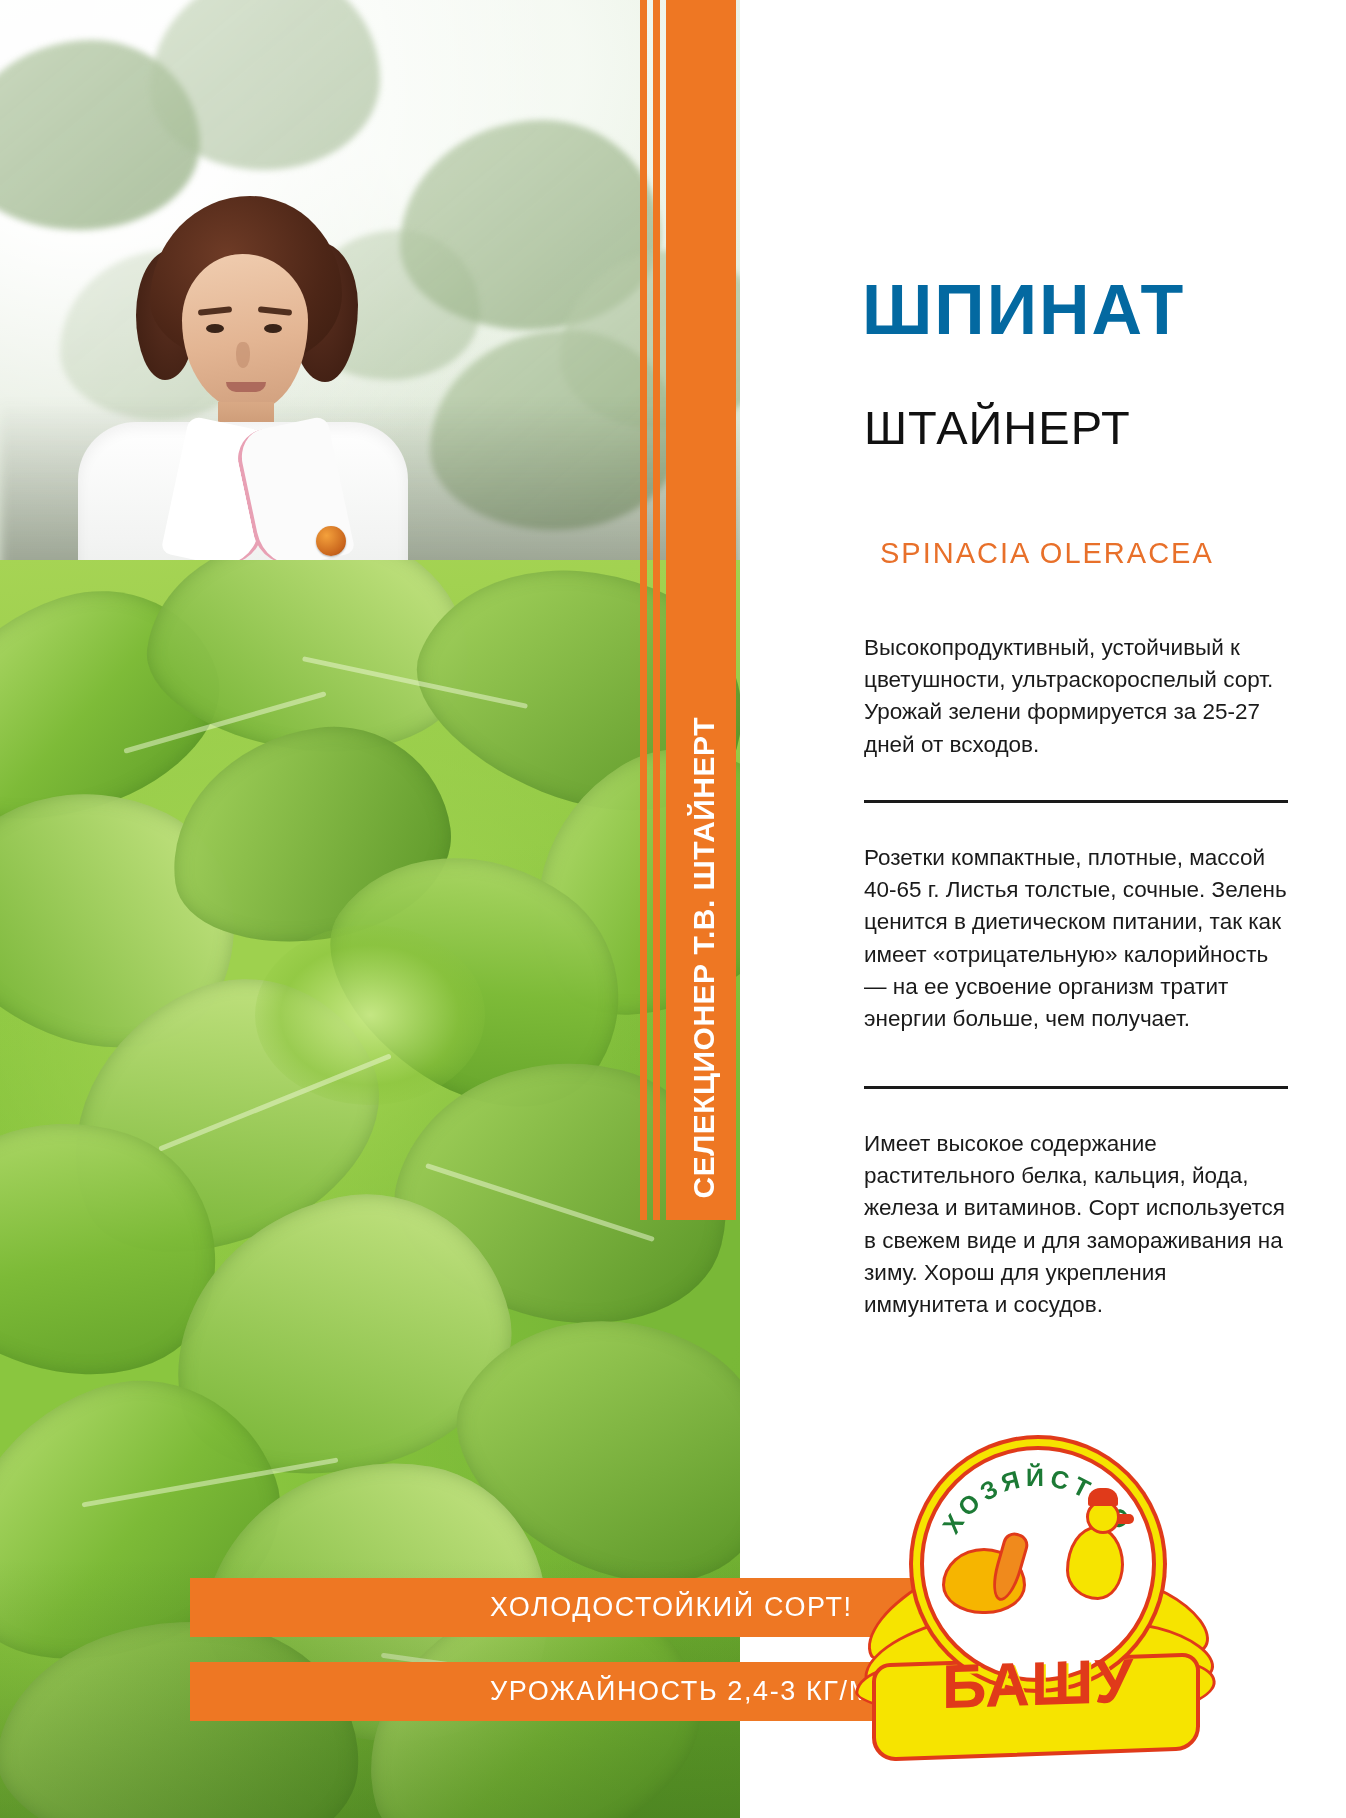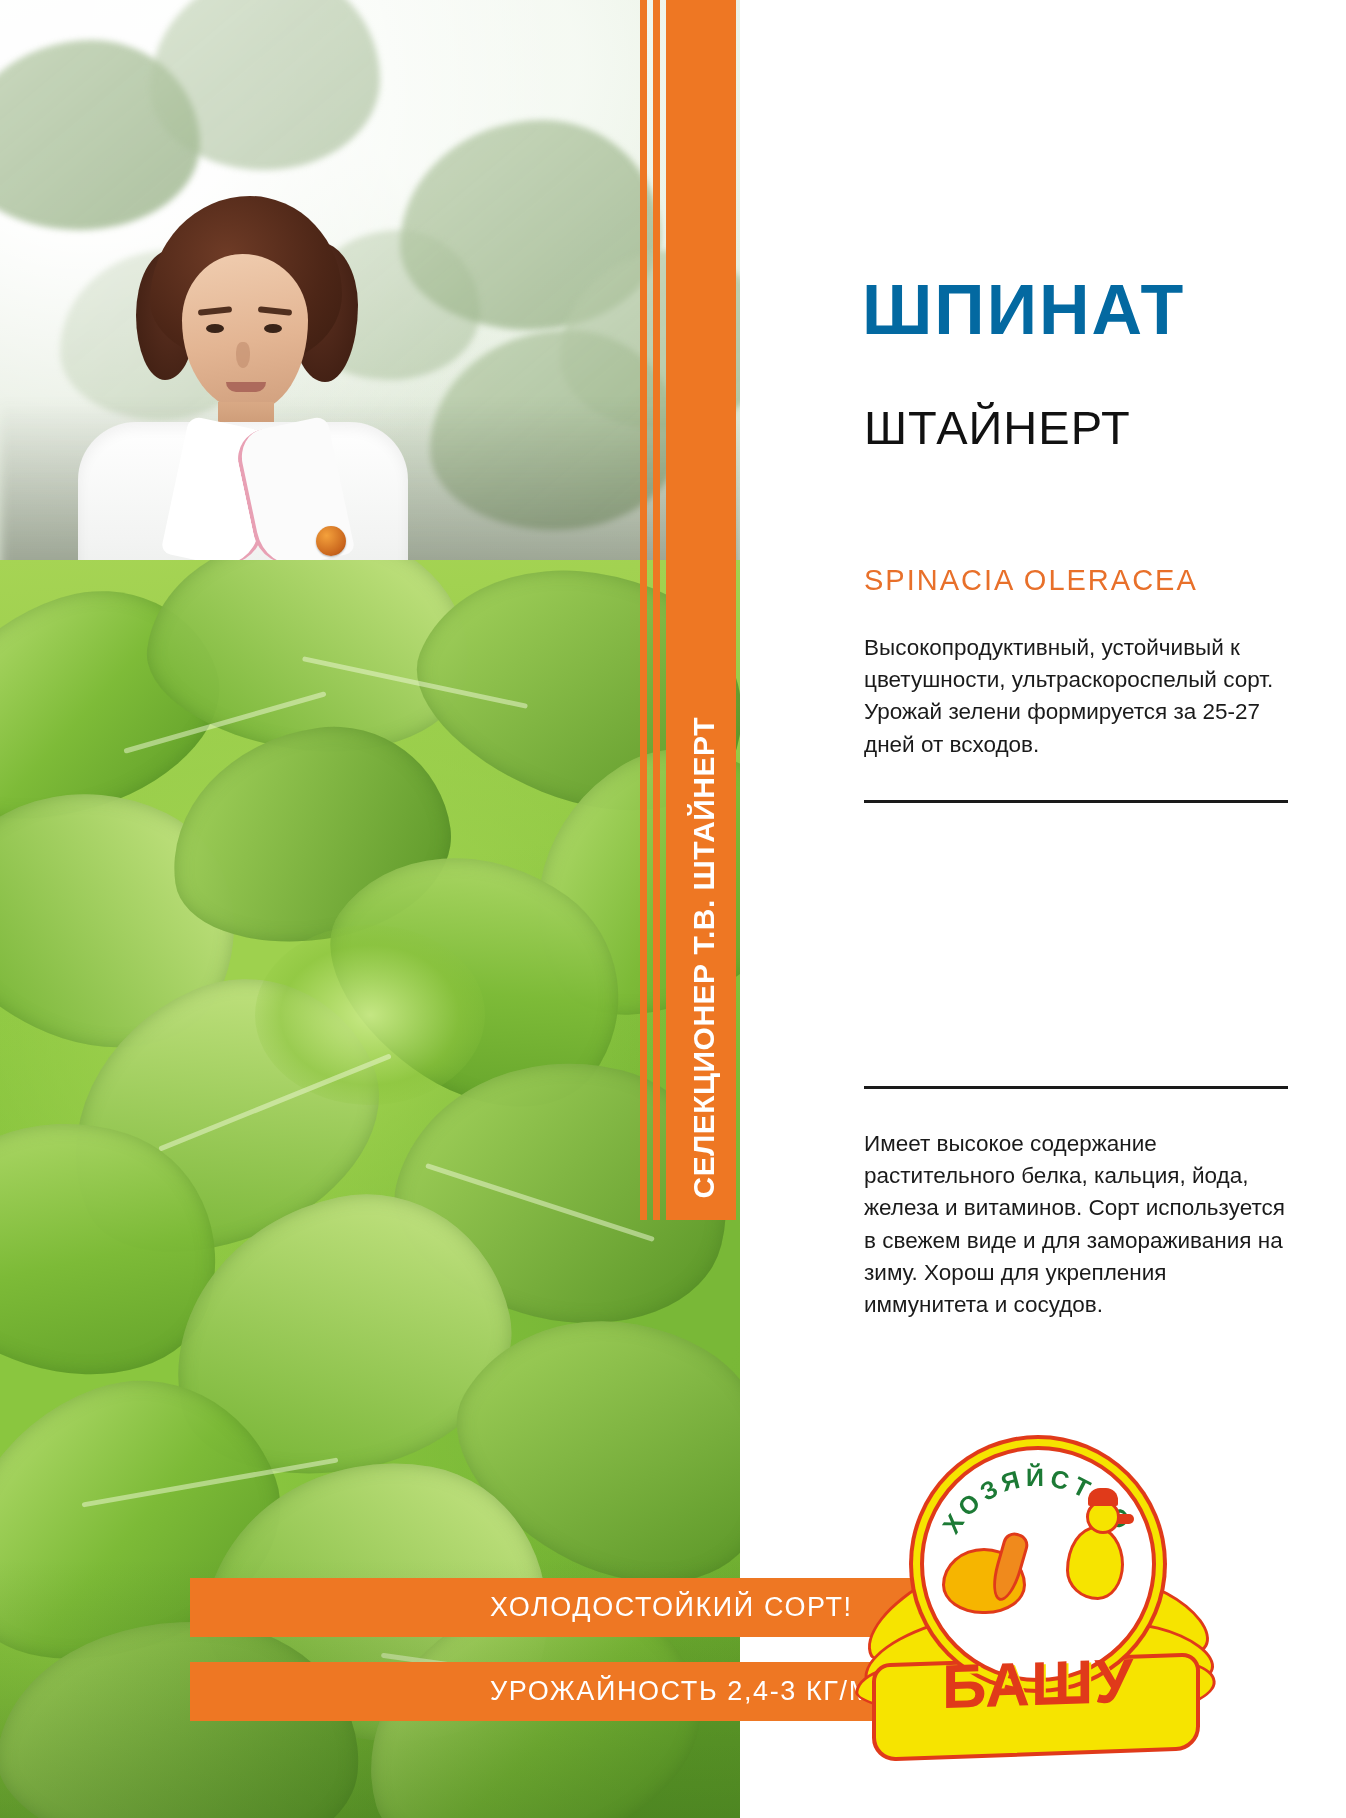--- a/index.html
+++ b/index.html
@@ -172,22 +172,22 @@
     position:absolute; left:0; top:275px;
     font-size:70px; font-weight:700; letter-spacing:2px; color:#0369a1;
     line-height:1;
   }
   .subtitle {
     position:absolute; left:2px; top:404px;
     font-size:47px; font-weight:500; letter-spacing:1px; color:#111111;
     line-height:1;
   }
   .latin {
-    position:absolute; left:2px; top:537px;
-    font-size:29px; letter-spacing:2px; color:#e8702a; font-weight:400;margin-top:27px;
+    position:absolute; left:18px; top:537px;
+    font-size:29px; letter-spacing:2px; color:#e8702a; font-weight:400;
   }
 
   .para {
     position:absolute; left:2px; width:424px;
     font-size:22.5px; line-height:1.43; color:#1a1a1a;
   }
   .p1 { top:632px; }
   .p2 { top:842px; }
   .p3 { top:1128px; }
 
@@ -358,20 +358,21 @@
 </div>
 
 <div class="content">
 
   <div class="title">ШПИНАТ</div>
   <div class="subtitle">ШТАЙНЕРТ</div>
   <div class="latin">SPINACIA OLERACEA</div>
 
   <div class="para p1">Высокопродуктивный, устойчивый к цветушности, ультраскороспелый сорт. Урожай зелени формируется за 25-27 дней от всходов.</div>
   <div class="rule r1"></div>
+  <div class="para p2">Розетки компактные, плотные, массой 40-65 г. Листья толстые, сочные. Зелень ценится в диетическом питании, так как имеет «отрицательную» калорийность — на ее усвоение организм тратит энергии больше, чем получает.</div>
   <div class="rule r2"></div>
   <div class="para p3">Имеет высокое содержание растительного белка, кальция, йода, железа и витаминов. Сорт используется в свежем виде и для замораживания на зиму. Хорош для укрепления иммунитета и сосудов.</div>
 
 </div>
 
 <div class="banner b1">
   <span>ХОЛОДОСТОЙКИЙ СОРТ!</span>
 </div>
 <div class="banner b2">
   <span>УРОЖАЙНОСТЬ 2,4-3 КГ/М².</span>

